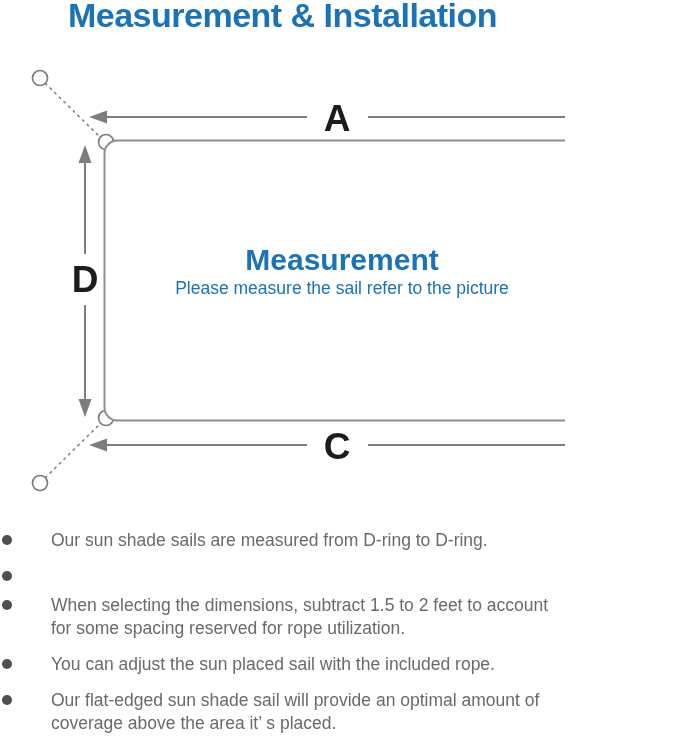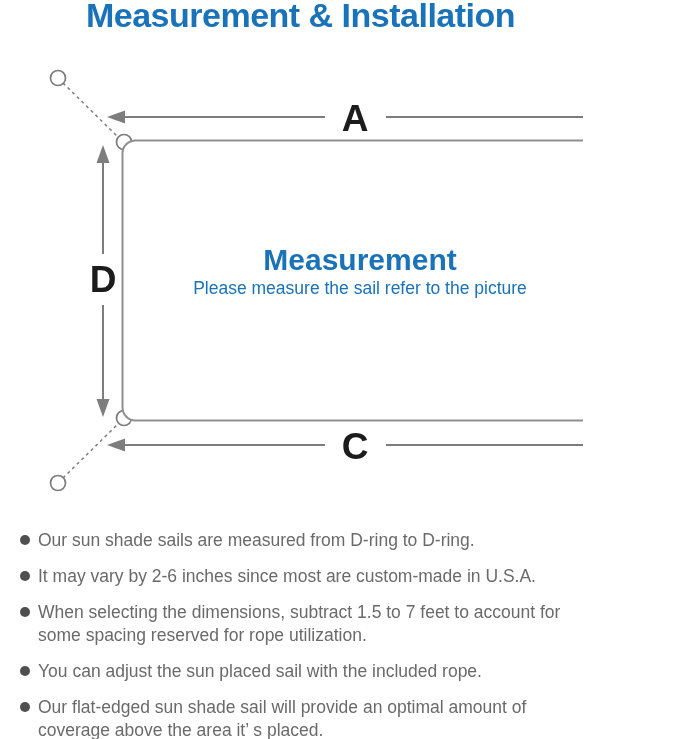--- a/index.html
+++ b/index.html
@@ -3,21 +3,20 @@
 <meta charset="utf-8">
 <style>
   html, body { margin: 0; padding: 0; background: #ffffff; }
   .page {
     position: relative;
     width: 565px;
     height: 739px;
     background: #ffffff;
     overflow: hidden;
     font-family: "Liberation Sans", sans-serif;
-    margin-left: 18px;
   }
   .page-title {
     position: absolute;
     top: -4px;
     left: 0;
     width: 100%;
     text-align: center;
     font-size: 34px;
     font-weight: bold;
     color: #1a72b8;
@@ -54,20 +53,21 @@
     padding: 0;
     list-style: none;
   }
   .notes li {
     display: flex;
     align-items: flex-start;
     margin-bottom: 13px;
     color: #6a6a6a;
     font-size: 17.5px;
     line-height: 23px;
+    gap: 31px;
   }
   .bullet-dot {
     flex: 0 0 10px;
     width: 10px;
     height: 10px;
     border-radius: 50%;
     background: #4f4f4f;
     margin: 6px 8px 0 0;
   }
 </style>
@@ -135,25 +135,24 @@
     <text class="center-subtitle" x="342" y="239" text-anchor="middle">Please measure the sail refer to the picture</text>
   </svg>
 
   <ul class="notes">
     <li>
       <span class="bullet-dot"></span>
       <span>Our sun shade sails are measured from D-ring to D-ring.</span>
     </li>
     <li>
       <span class="bullet-dot"></span>
-      <span>It may vary by 2-6 inches since most are custom-made in U.S.A.</span>
     </li>
     <li>
       <span class="bullet-dot"></span>
-      <span>When selecting the dimensions, subtract 1.5 to 7 feet to account for some spacing reserved for rope utilization.</span>
+      <span>When selecting the dimensions, subtract 1.5 to 2 feet to account for some spacing reserved for rope utilization.</span>
     </li>
     <li>
       <span class="bullet-dot"></span>
       <span>You can adjust the sun placed sail with the included rope.</span>
     </li>
     <li>
       <span class="bullet-dot"></span>
       <span>Our flat-edged sun shade sail will provide an optimal amount of coverage above the area it’ s placed.</span>
     </li>
   </ul>

